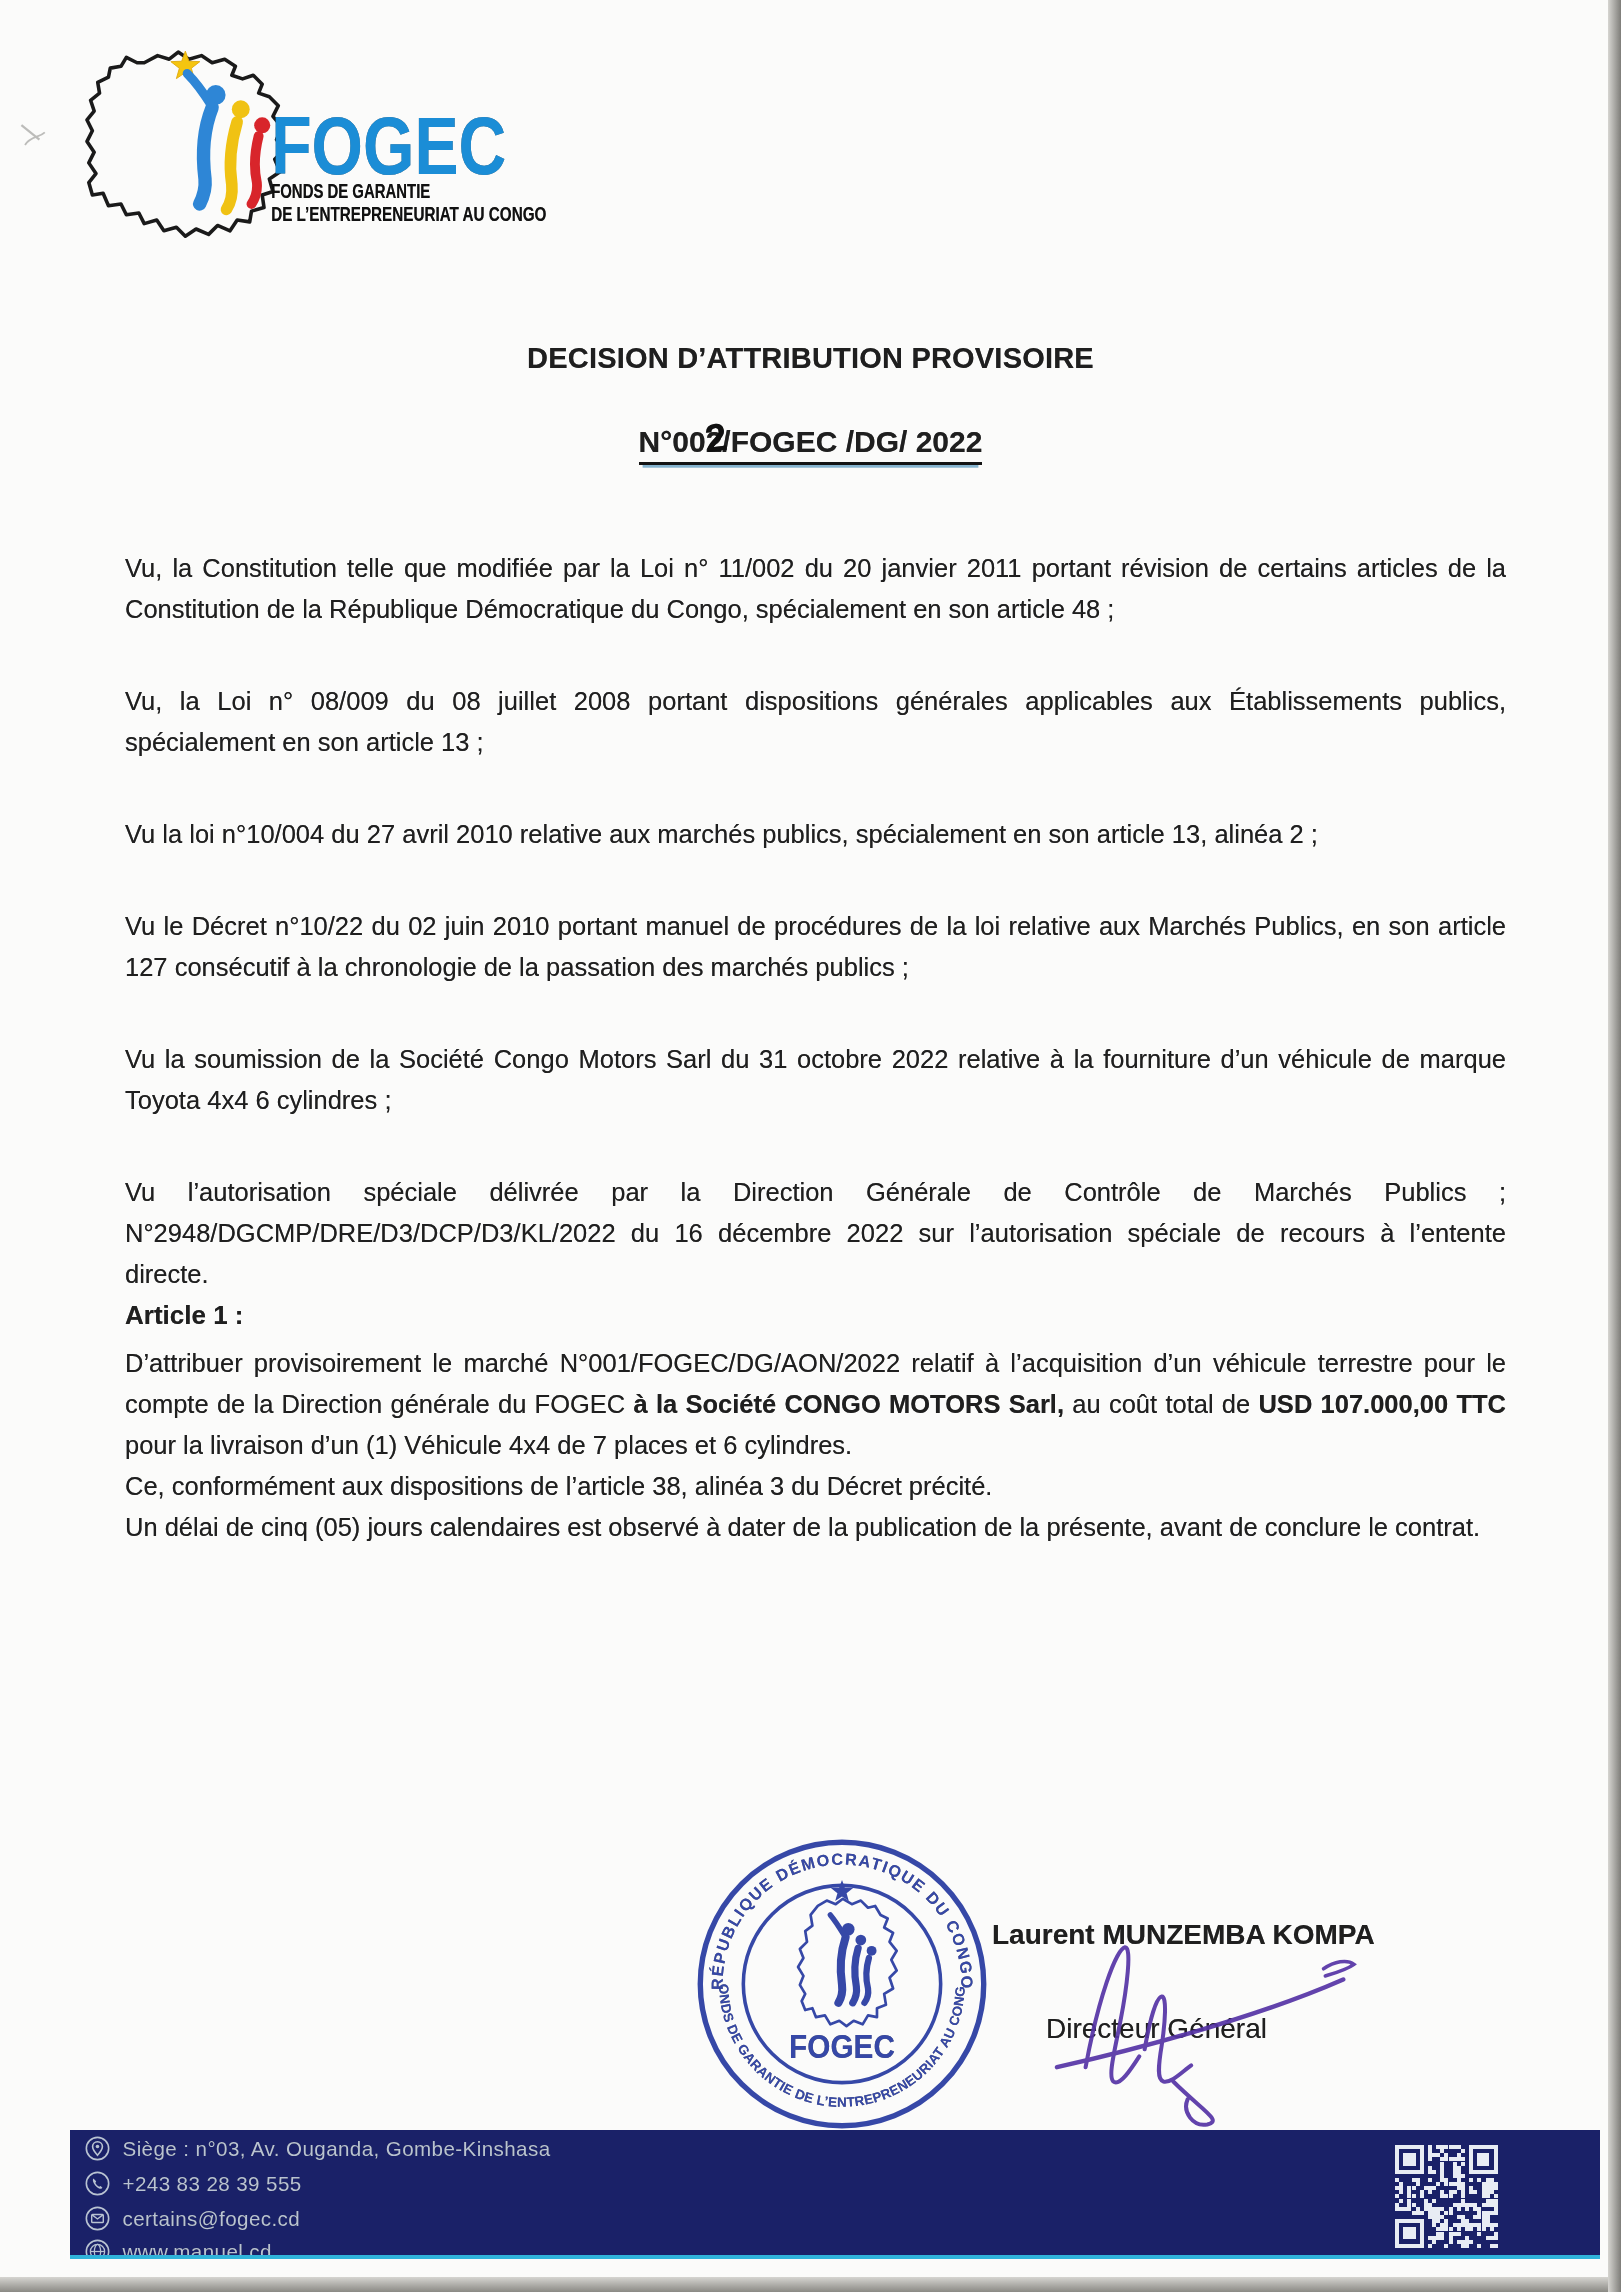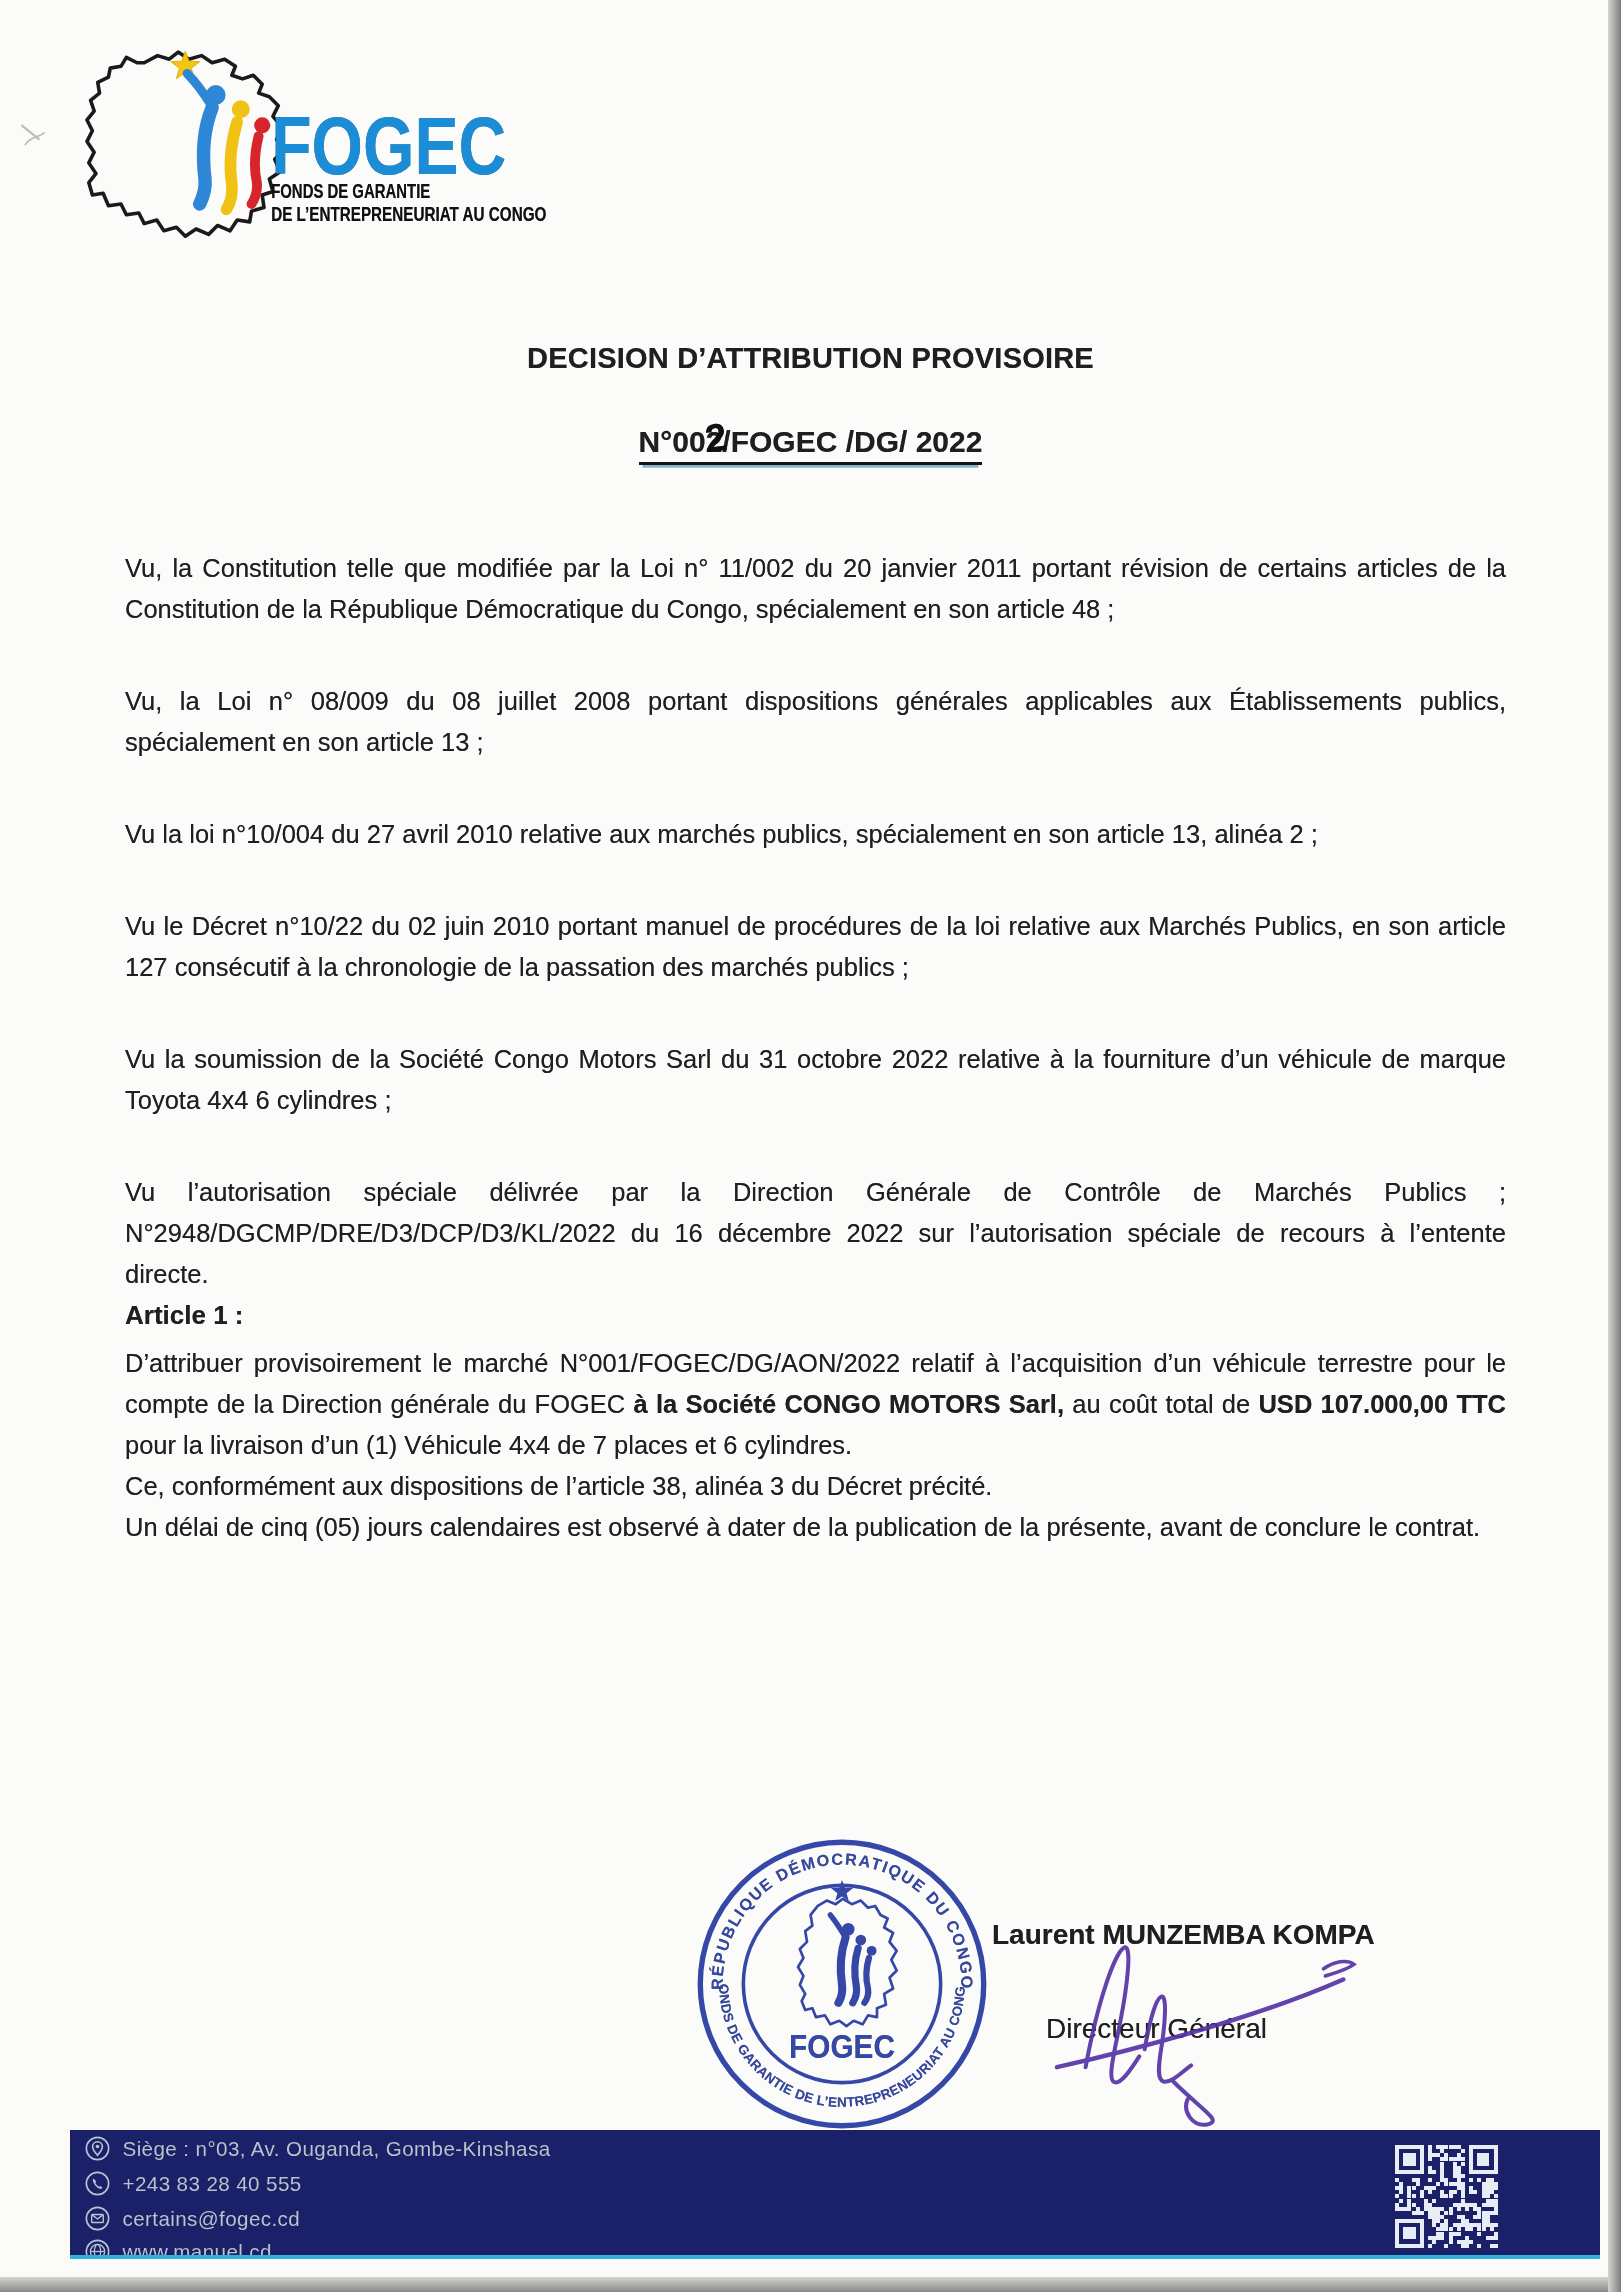--- a/index.html
+++ b/index.html
@@ -133,21 +133,21 @@
           <path d="M 14,6.5 C 10.7,6.5 8.5,9 8.5,11.8 C 8.5,15.5 14,21.5 14,21.5 C 14,21.5 19.5,15.5 19.5,11.8 C 19.5,9 17.3,6.5 14,6.5 Z" fill="none" stroke="#b9c3d2" stroke-width="1.8"></path>
           <circle cx="14" cy="11.8" r="2" fill="#b9c3d2"></circle>
         </svg>
       <span>Siège : n°03, Av. Ouganda, Gombe-Kinshasa</span>
     </div>
     <div class="f-row" style="top:40px">
       <svg width="25" height="25" viewBox="0 0 28 28">
           <circle cx="14" cy="14" r="12.5" fill="none" stroke="#b9c3d2" stroke-width="1.8"></circle>
           <path d="M 9.5,8.5 C 8.5,9.5 8.5,11.5 10,14 C 11.5,16.5 14,19 16.5,19.8 C 18,20.3 19,19.8 19.5,18.8 L 17.5,16.8 L 15.8,17.6 C 14.3,16.8 12.3,14.8 11.6,13.3 L 12.5,11.6 L 10.5,9.5 Z" fill="#b9c3d2"></path>
         </svg>
-      <span>+243 83 28 40 555</span>
+      <span>+243 83 28 39 555</span>
     </div>
     <div class="f-row" style="top:75px">
       <svg width="25" height="25" viewBox="0 0 28 28">
           <circle cx="14" cy="14" r="12.5" fill="none" stroke="#b9c3d2" stroke-width="1.8"></circle>
           <rect x="7.5" y="9.5" width="13" height="9" rx="1" fill="none" stroke="#b9c3d2" stroke-width="1.6"></rect>
           <path d="M 8,10 L 14,14.5 L 20,10" fill="none" stroke="#b9c3d2" stroke-width="1.6"></path>
         </svg>
       <span>certains@fogec.cd</span>
     </div>
     <div class="f-row" style="top:108px">

